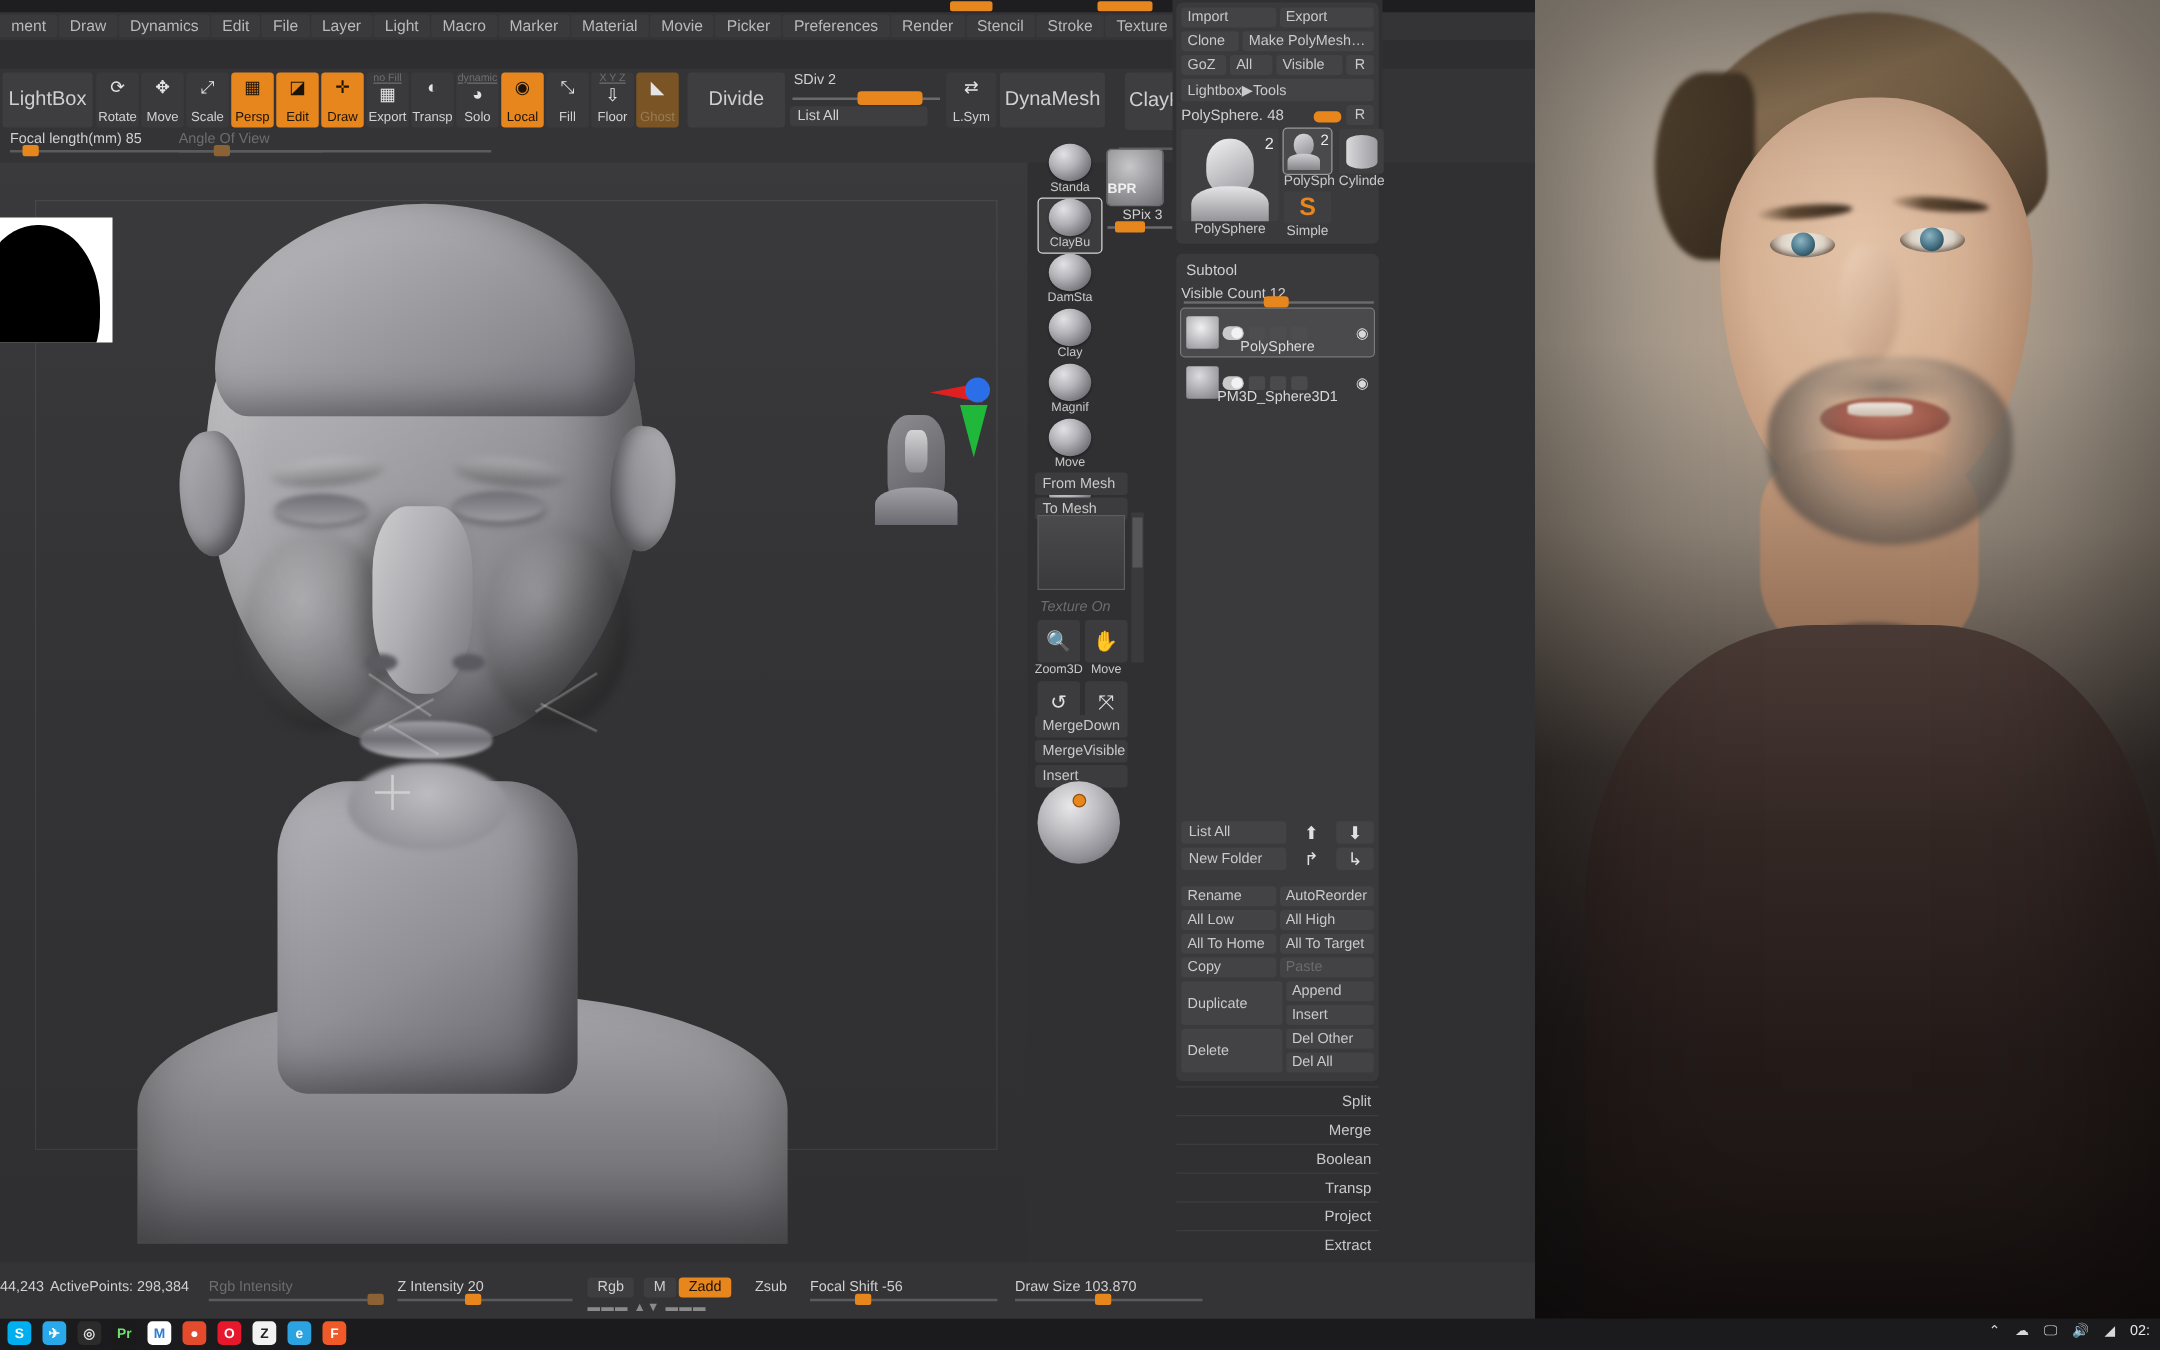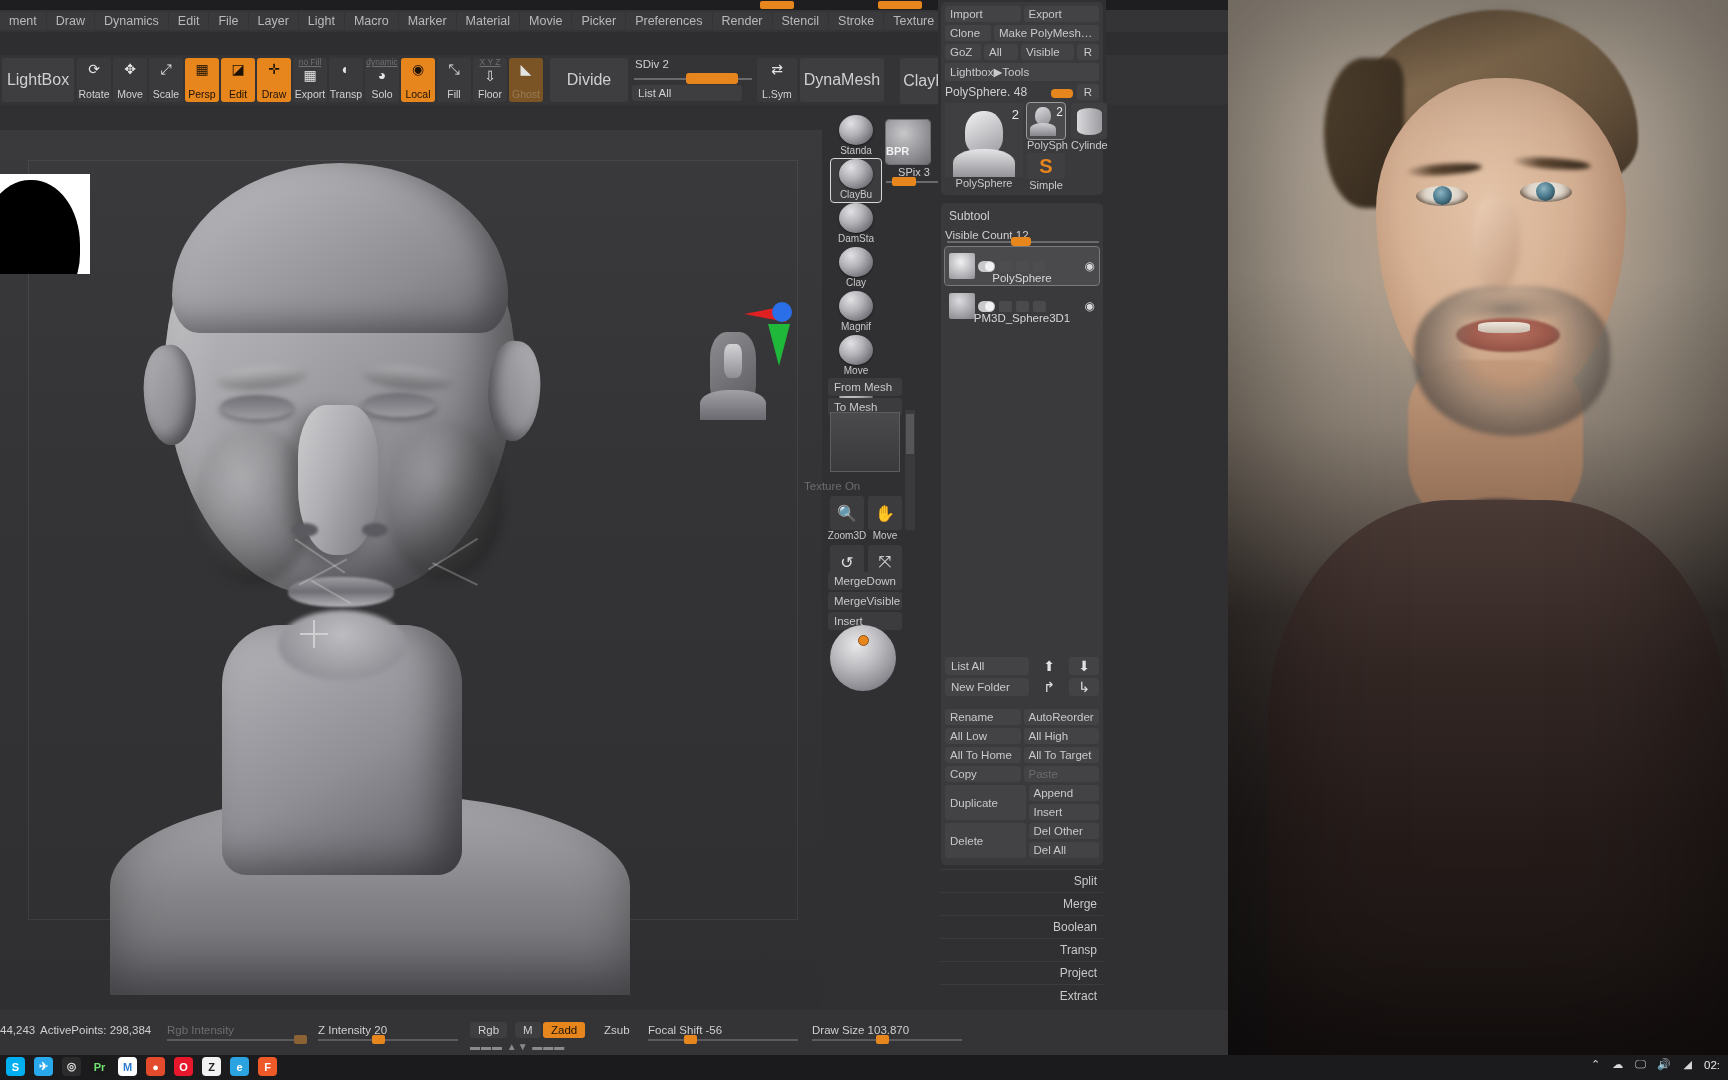--- a/index.html
+++ b/index.html
@@ -425,20 +425,36 @@
 
       <div class="tbtn flat" style="width:84px;">DynaMesh</div>
       <div class="tbtn flat" style="width:82px;margin-left:14px;height:46px;">ClayPolish</div>
 
       <div style="position:relative;width:66px;margin:3px 2px;">
         <div style="background:#3e3e40;color:#cfcfd0;font-size:11.5px;border-radius:3px;padding:3px 6px;">Panel Lo</div>
         <div style="position:absolute;left:2px;top:30px;font-size:11.5px;color:#cfcfd0;">Thickne</div>
       </div>
     </div>
 
+    <div class="subslider-row">
+      <div class="sld" style="left:8px;top:0px;width:250px;">
+        <div class="lbl">Focal length(mm) 85</div>
+        <div class="track" style="width:250px;"></div>
+        <div class="knob" style="left:10px;"></div>
+      </div>
+      <div class="sld" style="left:143px;top:0px;width:250px;">
+        <div class="lbl dimtxt">Angle Of View</div>
+        <div class="track" style="width:250px;"></div>
+        <div class="knob dimk" style="left:28px;"></div>
+      </div>
+      <div class="sld" style="left:895px;top:-2px;width:60px;">
+        <div class="track" style="width:60px;"></div>
+        <div class="knob" style="left:46px;"></div>
+      </div>
+    </div>
 
     <div class="canvas">
       <div class="canvas-frame"></div>
 
       <div class="refthumb">
         <div class="sil"></div>
       </div>
 
       <div class="head-wrap">
         <div class="shoulder-s"></div>
@@ -516,21 +532,21 @@
     </div>
 
     <div style="position:absolute;left:828px;top:376px;width:74px;">
       <div class="rt-btn">From Mesh</div>
       <div class="rt-btn">To Mesh</div>
     </div>
     <div class="texbox"></div>
     <div class="scrollv">
         <div class="thumb"></div>
       </div>
-    <div style="position:absolute;left:804px;top:480px;font-size:11.5px;color:#6d6d6e;">Texture On</div>
+    <div style="position:absolute;left:832px;top:480px;font-size:11.5px;color:#6d6d6e;font-style:italic;">Texture On</div>
 
     <div style="position:absolute;left:830px;top:496px;width:76px;display:flex;flex-wrap:wrap;gap:4px;">
       <div class="toolicon-wrap">
         <div class="toolicon">🔍</div>
         <span class="toolicon-cap">Zoom3D</span>
       </div>
       <div class="toolicon-wrap">
         <div class="toolicon">✋</div>
         <span class="toolicon-cap">Move</span>
       </div>

